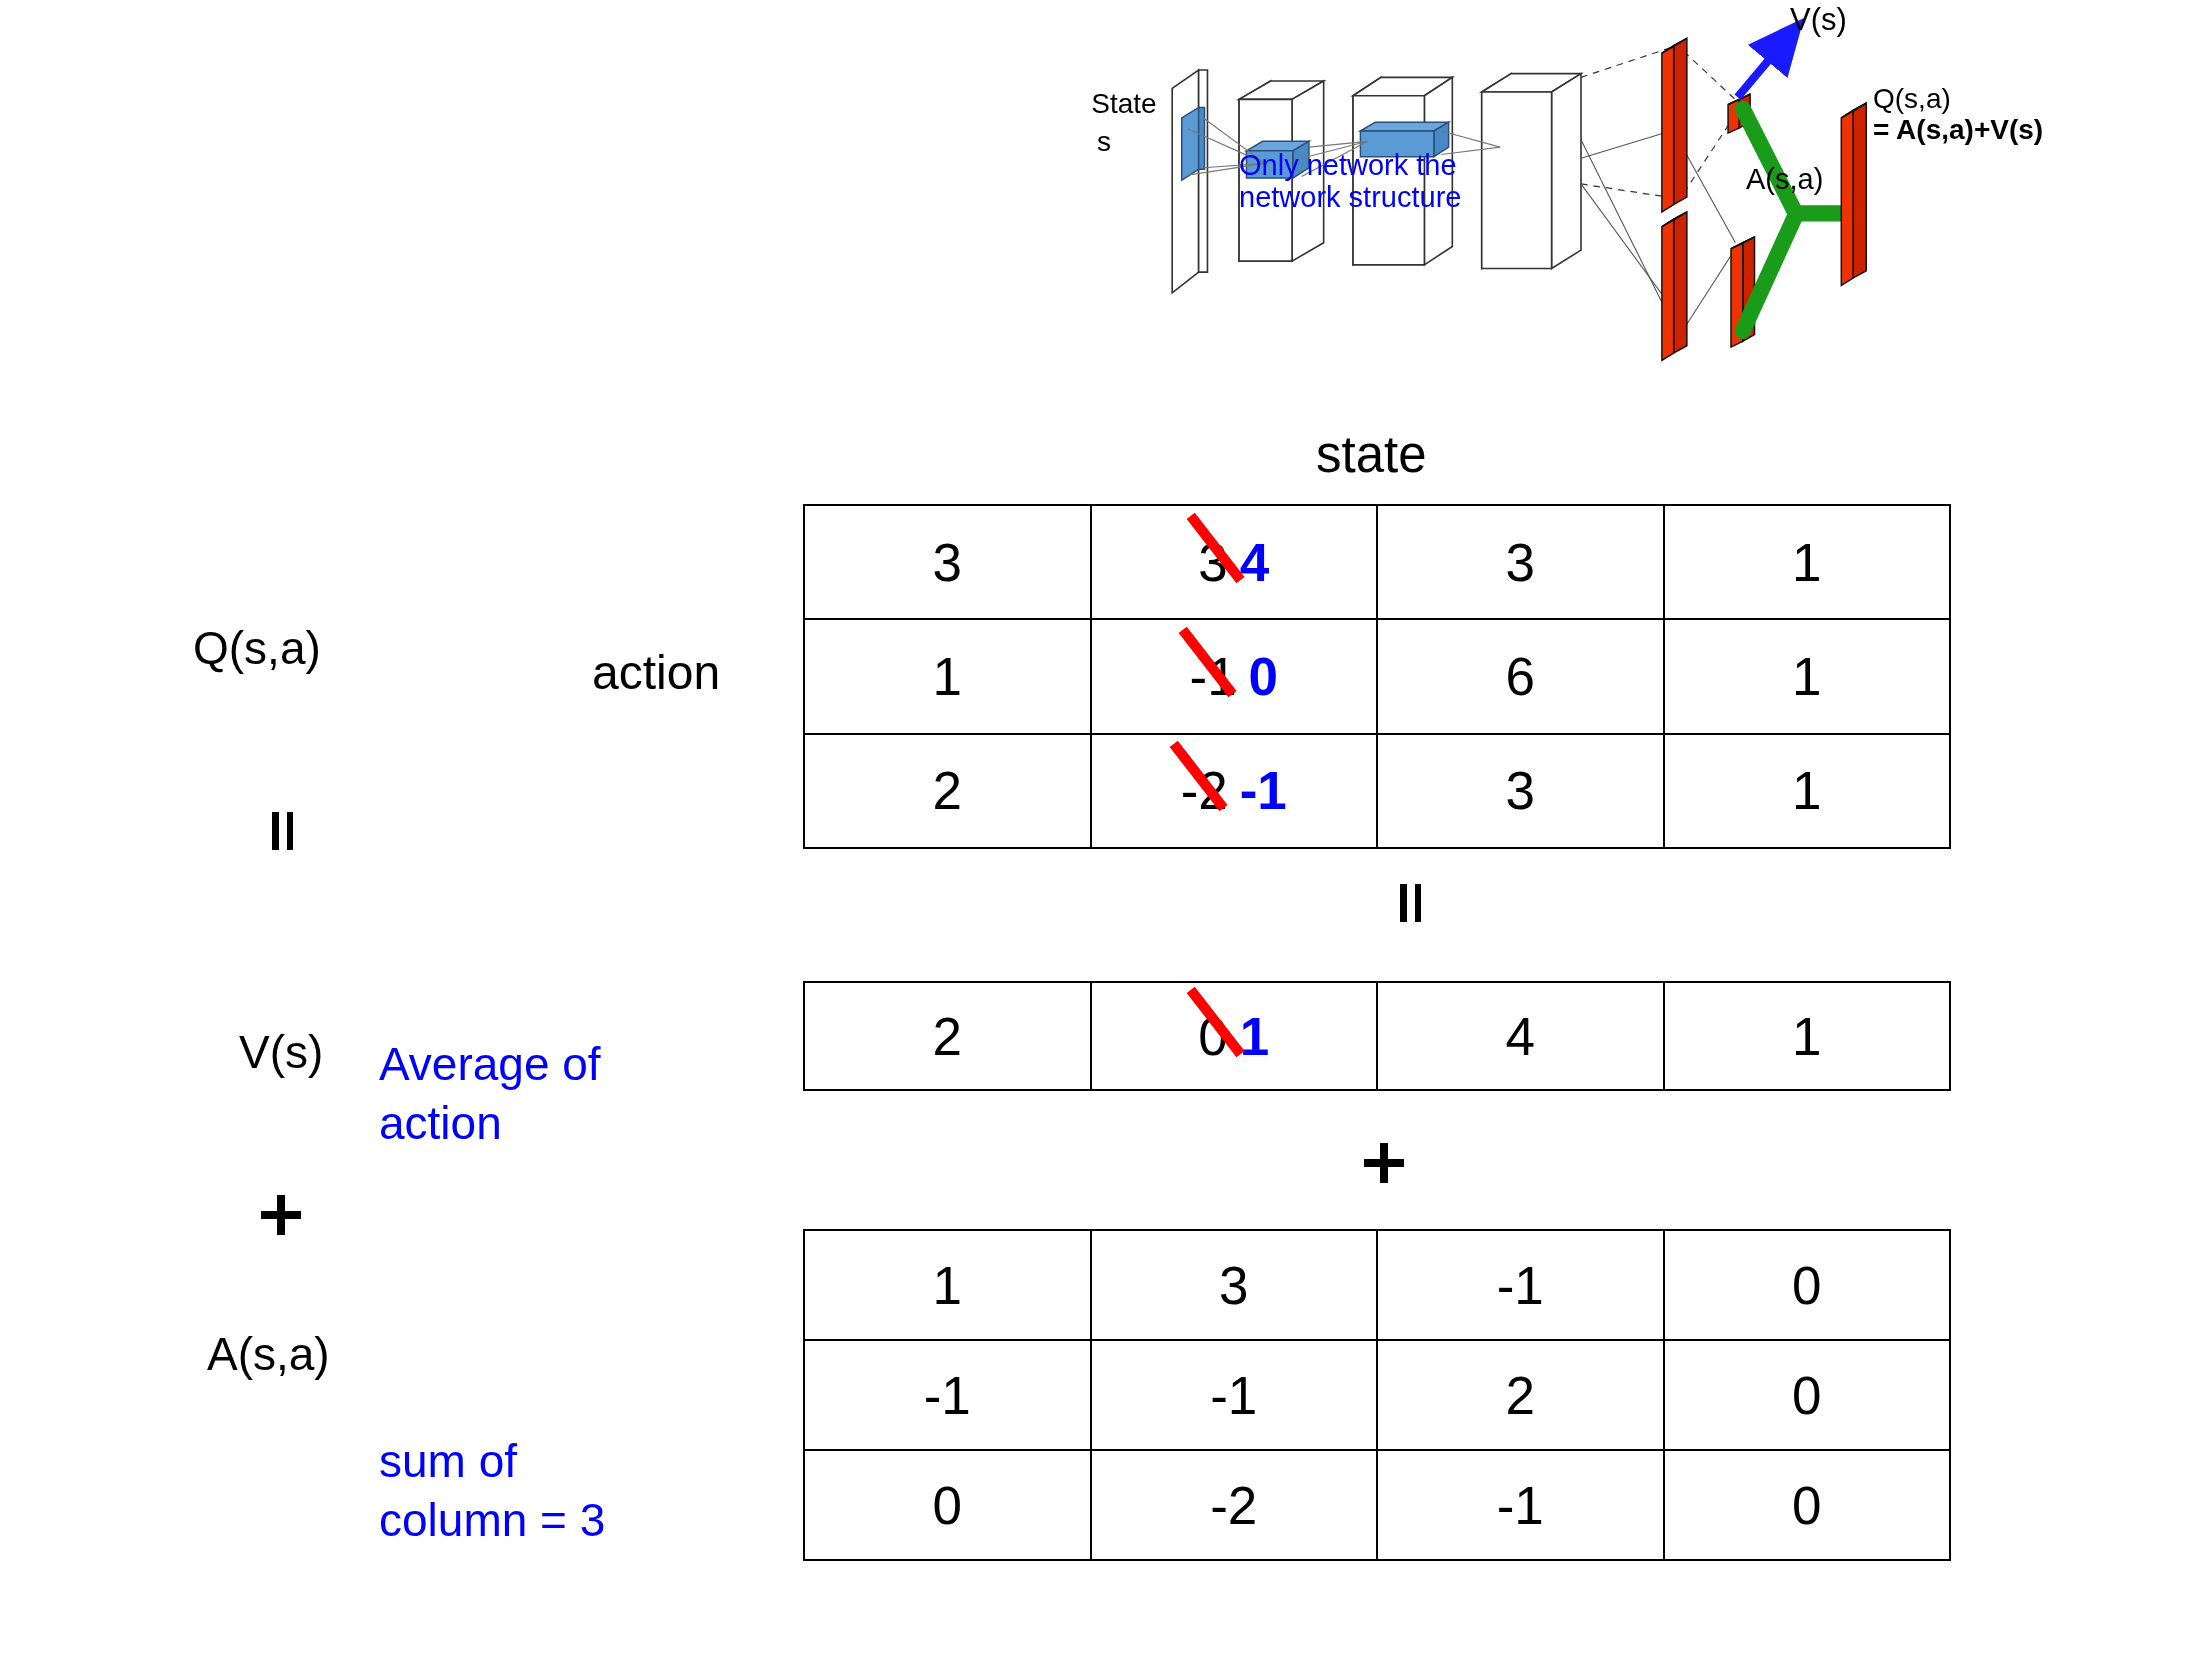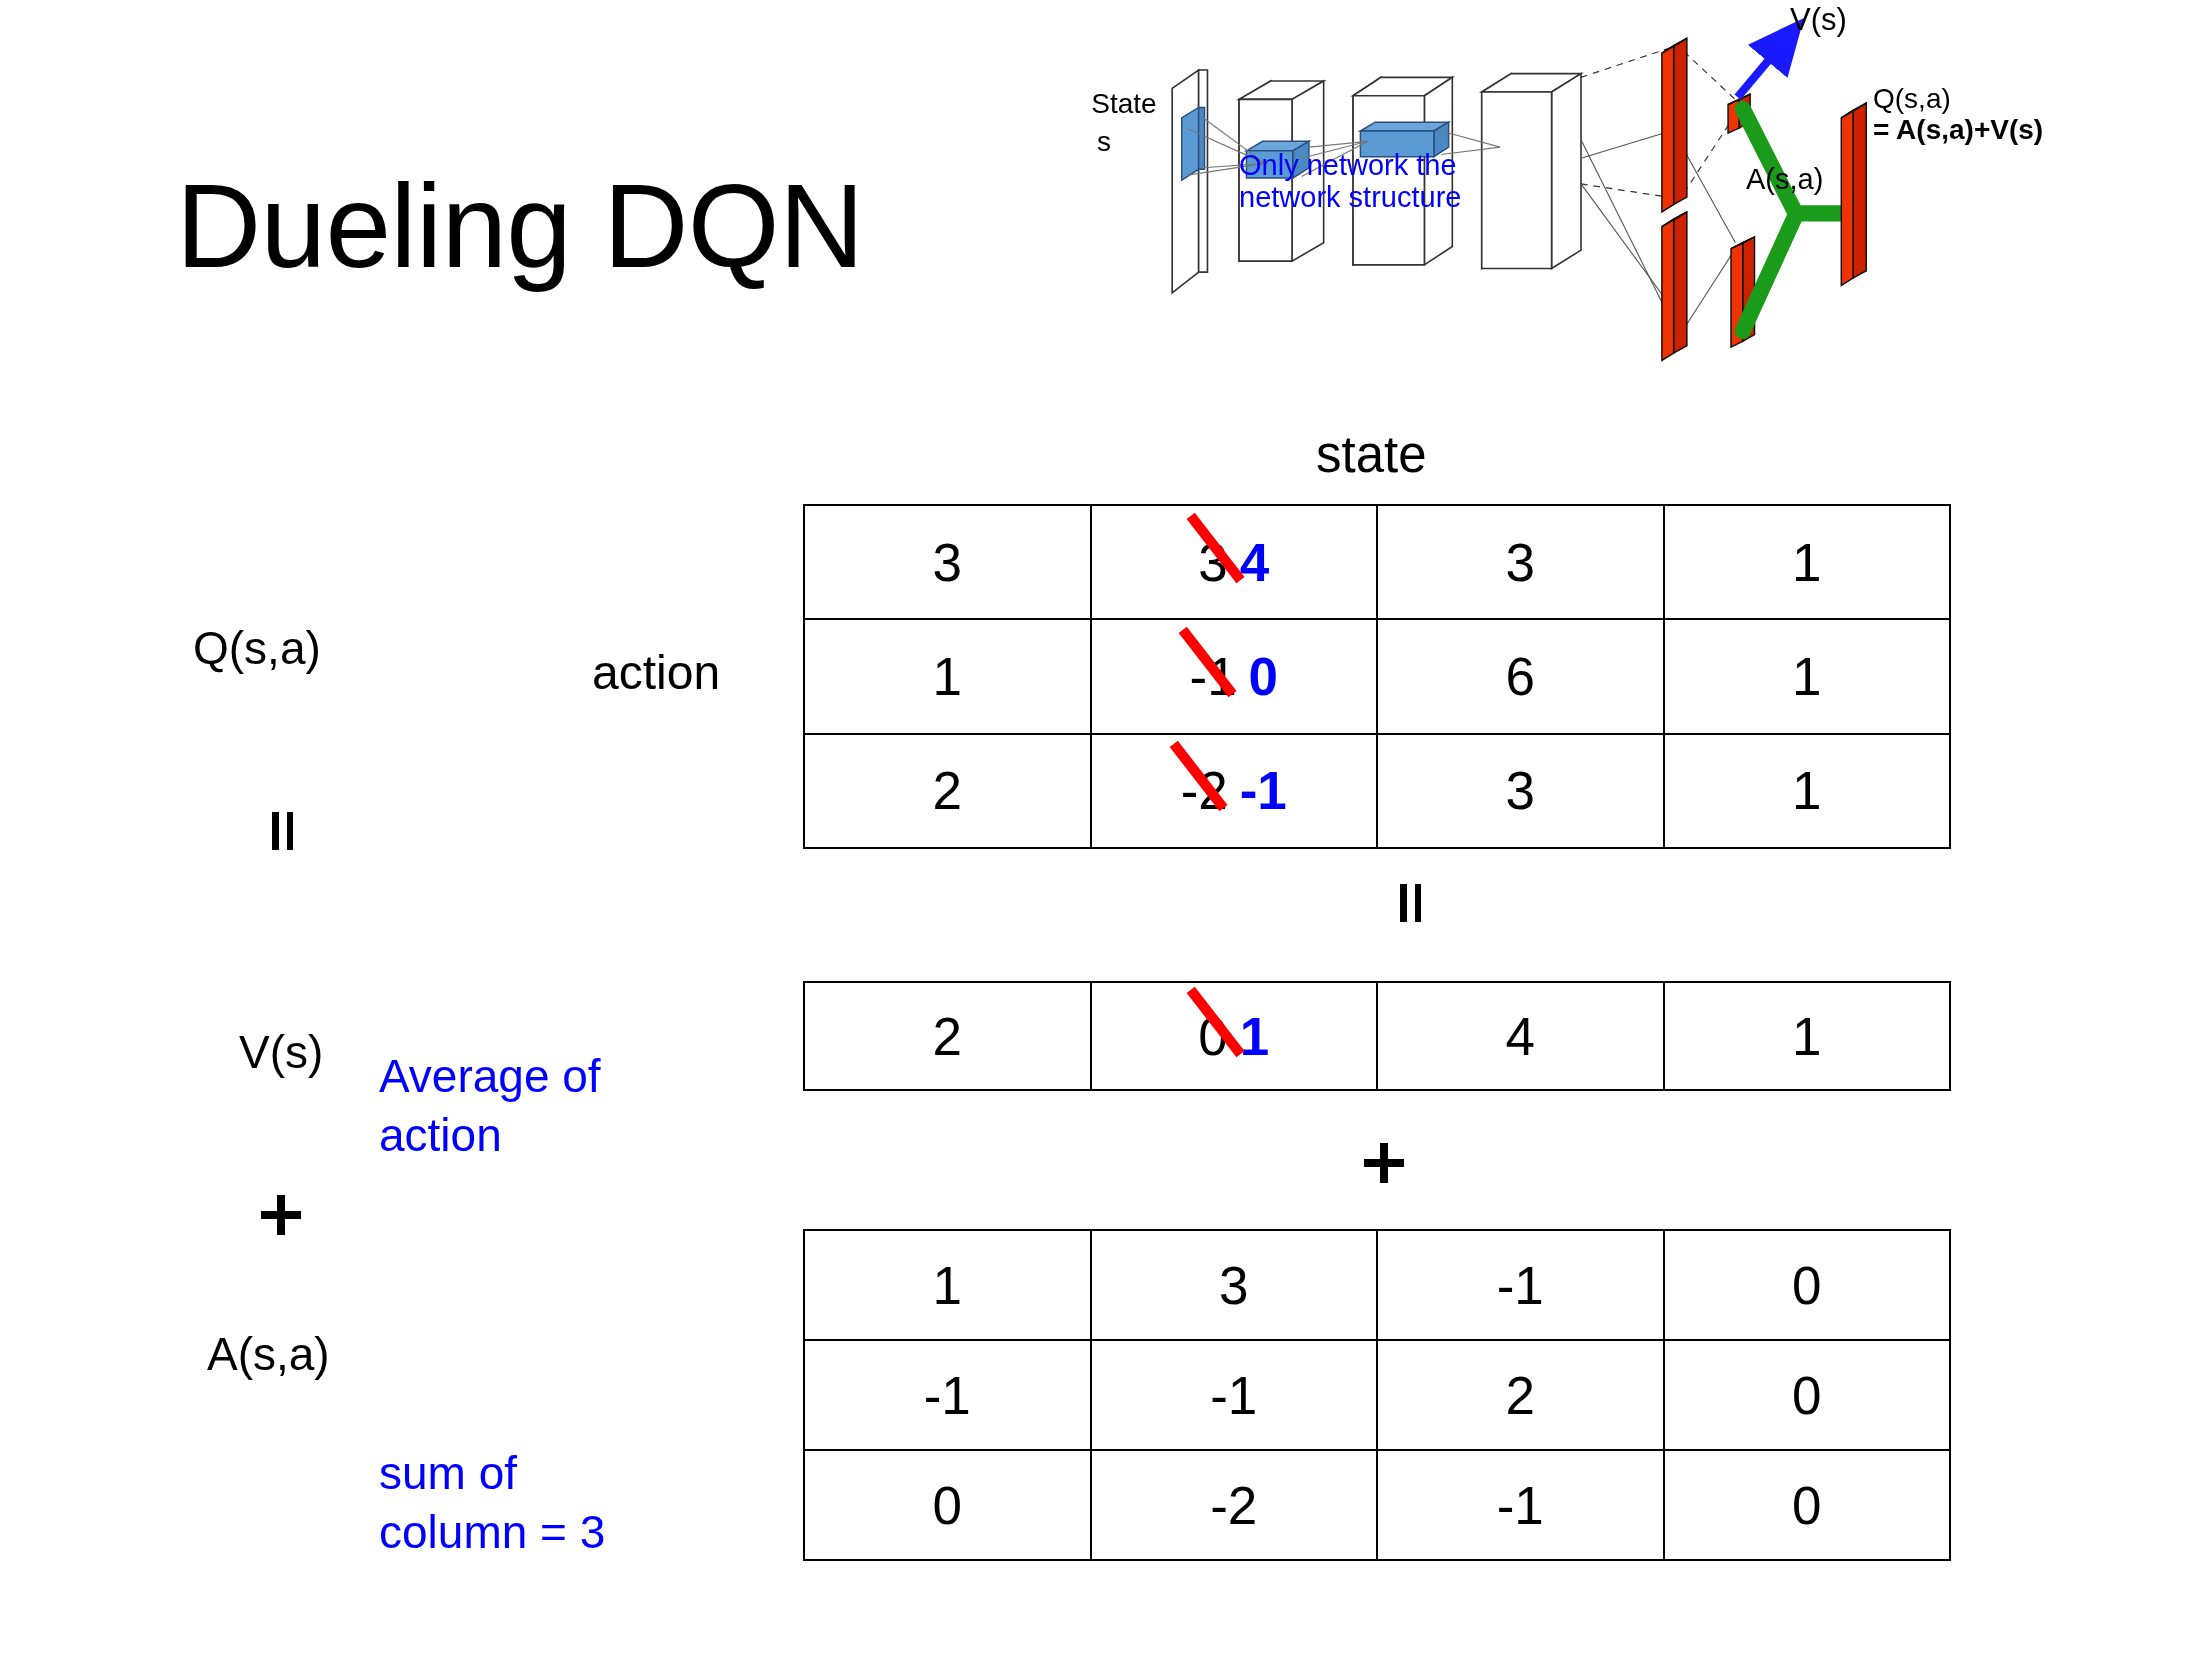--- a/index.html
+++ b/index.html
@@ -26,21 +26,21 @@
   }
   .diag-label-blue {
     position: absolute; color:#0000ff; font-size: 29px; white-space: nowrap; line-height: 1.28;
   }
 
   
   .lbl {
     position: absolute; color:#000; font-size: 46px; white-space: nowrap;
   }
   .lbl-note {
-    position: absolute; color:#0000ff; font-size: 46px; white-space: nowrap; line-height: 1.22; margin-top: 12px;
+    position: absolute; color:#0000ff; font-size: 46px; white-space: nowrap; line-height: 1.22;
   }
   .eq-rot {
     position:absolute; width: 0; height: 0;
   }
   .eq-rot i {
     display:block; position:absolute; width: 6.6px; height: 38px; background:#000;
   }
   .plus-sym {
     position:absolute;
   }
@@ -73,21 +73,20 @@
   }
   .hdr-action {
     position: absolute; color:#000; font-size: 48px; white-space: nowrap;
   }
 </style>
 </head>
 <body>
 
 <div id="slide">
 
-  <div class="title">Dueling DQN</div>
 
   <div id="netdiag">
 
     <svg width="1125" height="412" viewBox="0 0 1530 560">
       <defs>
         <marker id="arrowblue" markerWidth="7" markerHeight="7" refX="3" refY="3.2" orient="auto">
           <path d="M0,0 L7,3.2 L0,6.4 z" fill="#1a1aff"></path>
         </marker>
       </defs>
 

